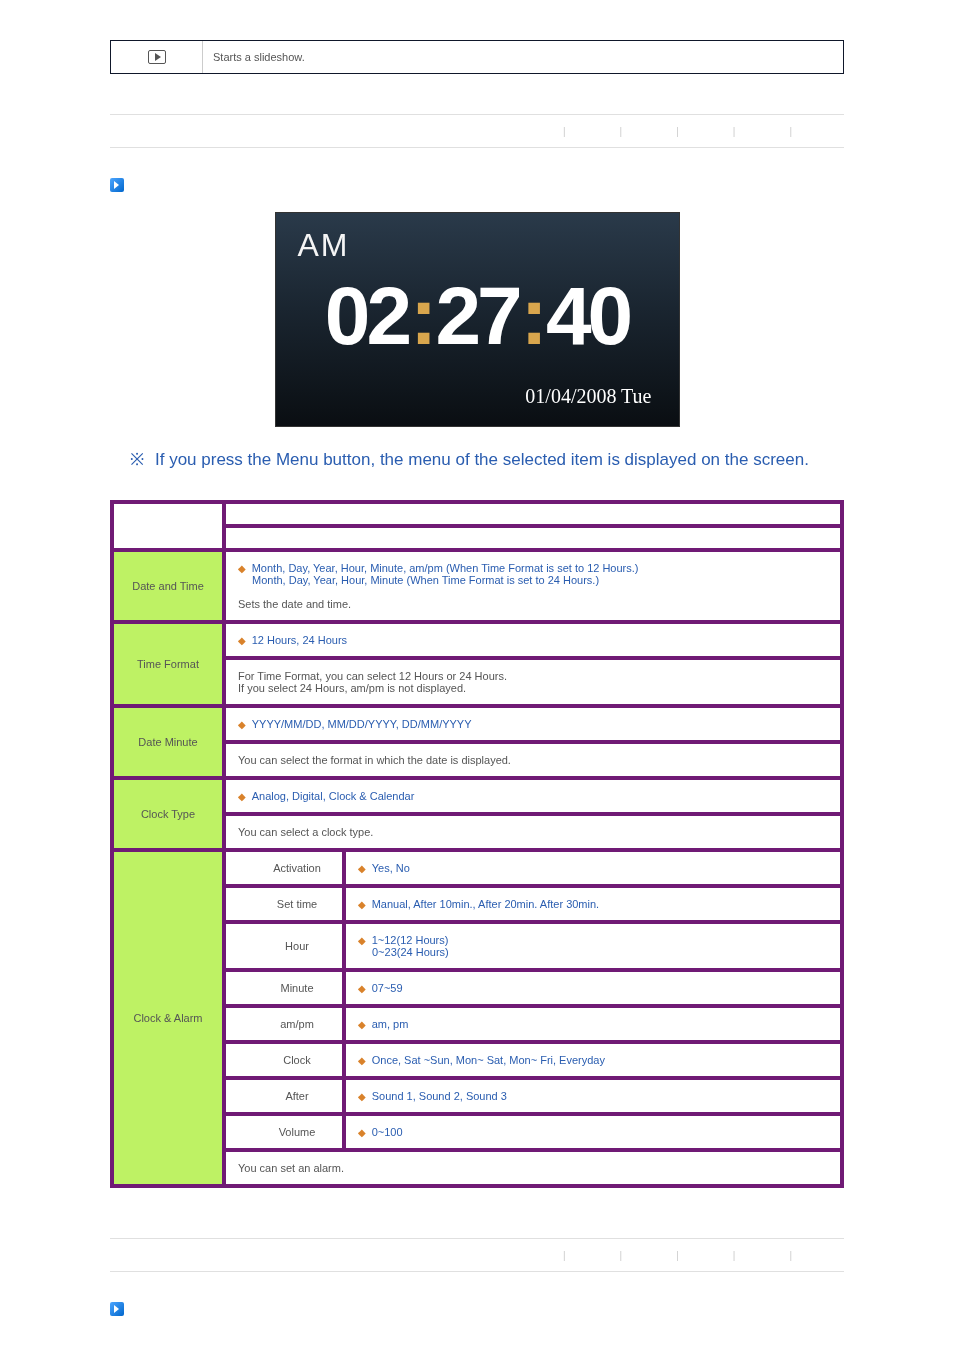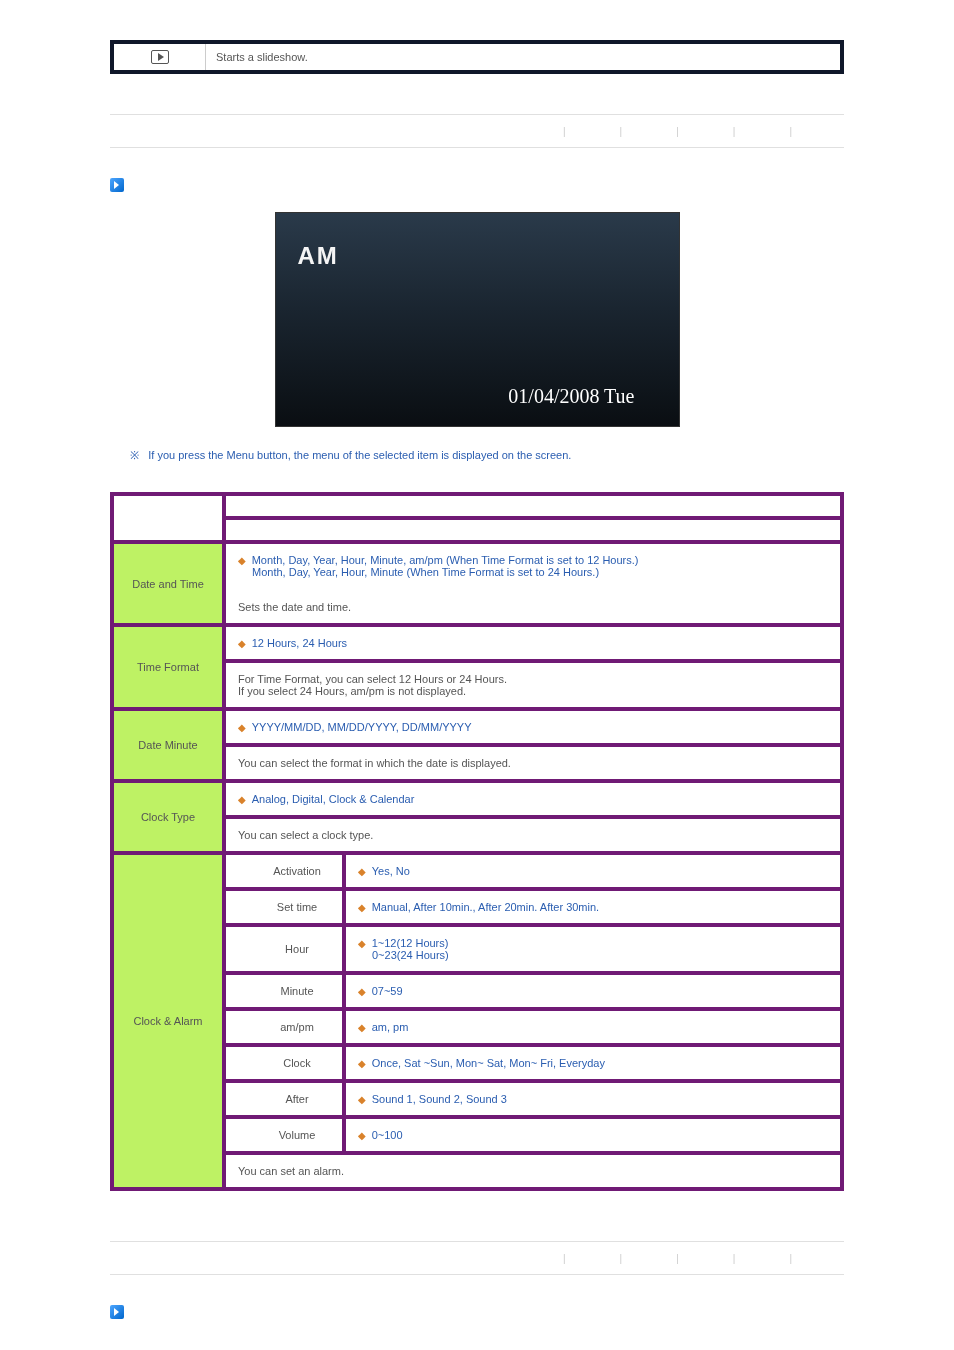--- a/index.html
+++ b/index.html
@@ -7,21 +7,21 @@
       font-family: Verdana, Arial, sans-serif;
       font-size: 11px;
       color: #333;
       background: #fff;
       width: 954px;
       margin: 0 auto;
       padding: 40px 0;
     }
     .content { padding: 0 110px; }
     .slideshow-row {
-      border: 4px solid #0f172a;
+      border: 1px solid #0f172a;
       display: flex;
       height: 34px;
       align-items: stretch;
       text-align: center;
     }
     .slideshow-icon-cell {
       width: 92px;
       border-right: 1px solid #ccc;
       display: flex;
       align-items: center;
@@ -71,50 +71,50 @@
       width: 405px;
       height: 215px;
       background: linear-gradient(180deg, #2a3a4a 0%, #1a2530 45%, #0a0e12 100%);
       border: 1px solid #333;
       position: relative;
       color: #fff;
       font-family: Arial, sans-serif;
     }
     .am-label {
       position: absolute;
-      top: 29px;
+      top: 14px;
       left: 22px;
-      font-size: 24px;
+      font-size: 32px;
       color: #f5f5f5;
-      font-weight: bold;
+      font-weight: normal;
       letter-spacing: 2px;
     }
     .clock-digits {
       position: absolute;
       top: 56px;
       left: 0; right: 0;
       text-align: center;
       font-size: 82px;
       font-weight: bold;
       color: #fff;
       letter-spacing: -4px;
       font-family: 'Arial Black', Arial, sans-serif;
     }
     .clock-digits .colon { color: #d9a64d; font-weight: bold; padding: 0 2px; }
     .clock-date {
       position: absolute;
       bottom: 18px;
-      right: 44px;
+      right: 27px;
       font-size: 20px;
       font-family: 'Times New Roman', serif;
       color: #fff;
     }
     .note {
       color: #2a5db0;
-      font-size: 11px;
+      font-size: 17px;
       margin: 10px 0 30px 20px;
     }
     .note .x { color: #2a5db0; margin-right: 6px; }
     .menu-table {
       border-collapse: collapse;
       width: 100%;
       margin-top: 10px;
       font-size: 11px;
     }
     .menu-table th, .menu-table td {
@@ -174,20 +174,23 @@
       <span class="sep">|</span>
     <span class="item"></span>
       <span class="sep">|</span>
     <span class="item"></span>
   </div>
 
   <div class="arrow-bullet"></div>
 
   <div class="clock-img">
     <div class="am-label">AM</div>
+    <div class="clock-digits">
+      <span>0</span><span>2</span><span class="colon">:</span><span>2</span><span>7</span><span class="colon">:</span><span>4</span><span>0</span>
+    </div>
     <div class="clock-date">01/04/2008 Tue</div>
   </div>
 
   <div class="note">
     <span class="x">※</span>
     <span>If you press the Menu button, the menu of the selected item is displayed on the screen.</span>
   </div>
 
   <table class="menu-table">
     <tbody>
@@ -197,21 +200,21 @@
     </tr>
     <tr class="header-row">
       <td colspan="2"></td>
     </tr>
 
     <tr>
       <th>Date and Time</th>
       <td colspan="2">
         <div><span class="bul">◆</span><span class="opt">Month, Day, Year, Hour, Minute, am/pm (When Time Format is set to 12 Hours.)</span></div>
         <div style="padding-left:14px;"><span class="opt">Month, Day, Year, Hour, Minute (When Time Format is set to 24 Hours.)</span></div>
-        <div style="margin-top:23px;">Sets the date and time.</div>
+        <div style="margin-top:12px;">Sets the date and time.</div>
       </td>
     </tr>
 
     <tr>
       <th rowspan="2">Time Format</th>
       <td colspan="2"><span class="bul">◆</span><span class="opt">12 Hours, 24 Hours</span></td>
     </tr>
     <tr>
       <td colspan="2">
         <div>For Time Format, you can select 12 Hours or 24 Hours.</div>

